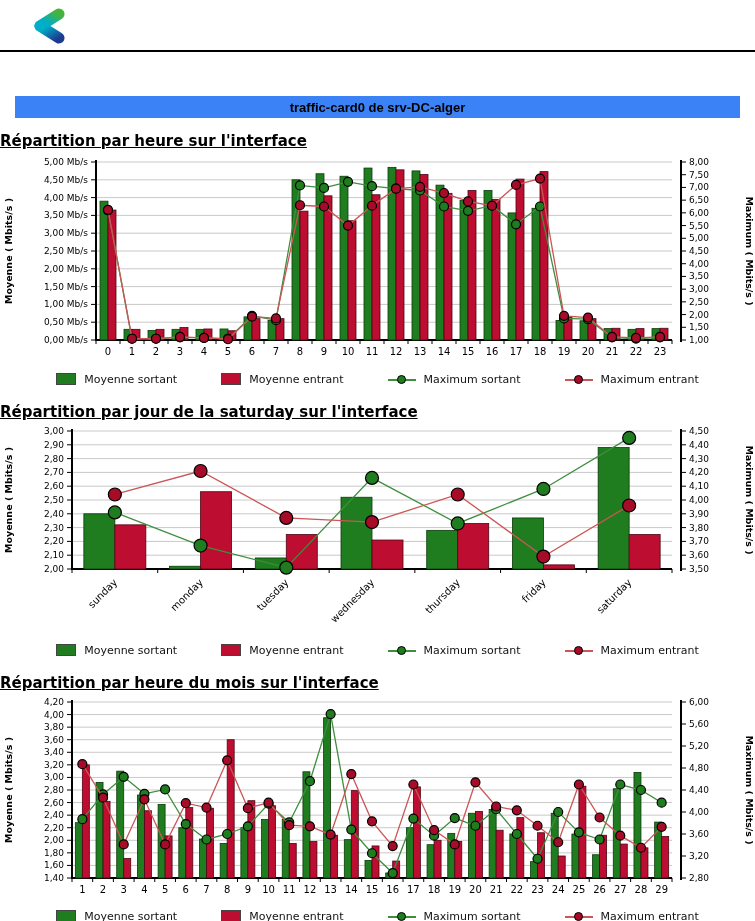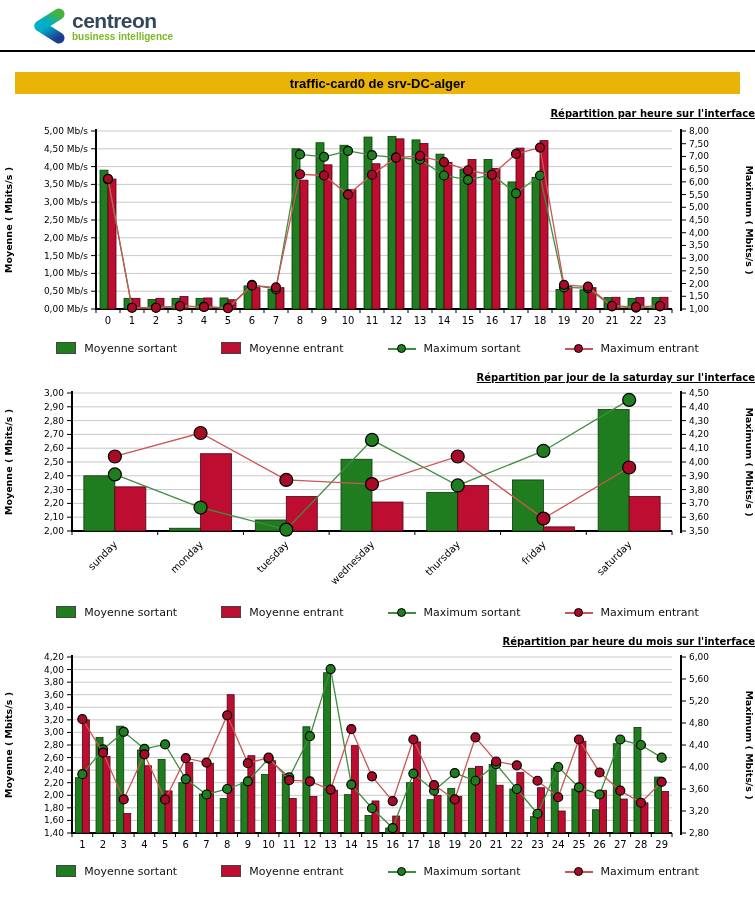--- a/index.html
+++ b/index.html
@@ -4,24 +4,24 @@
 <style>
   html,body{margin:0;padding:0;background:#fff;}
   body{width:755px;height:921px;font-family:"DejaVu Sans",sans-serif;color:#111;overflow:hidden;}
   .header{display:flex;justify-content:space-between;align-items:center;padding:6px 14px 4px 30px;border-bottom:2px solid #000;height:40px;}
   .htitle{font-family:"Liberation Sans",sans-serif;font-size:16px;color:#151515;white-space:nowrap;}
   .htitle b{font-weight:bold;}
   .logo{display:flex;align-items:center;gap:6px;}
   .logotext{display:flex;flex-direction:column;line-height:1;}
   .logoname{font-family:"Liberation Sans",sans-serif;font-weight:bold;font-size:21px;color:#32475a;letter-spacing:-0.5px;}
   .logosub{font-family:"Liberation Sans",sans-serif;font-size:10px;color:#7cb821;font-weight:bold;margin-top:1px;}
-  .reportbar{margin:20px 15px 0 15px;background:#eab308;height:22px;display:flex;align-items:center;justify-content:center;}
+  .reportbar{margin:44px 15px 0 15px;background:#3b82f6;height:22px;display:flex;align-items:center;justify-content:center;}
   .reportbar span{font-family:"Liberation Sans",sans-serif;font-weight:bold;font-size:13px;color:#000;}
   .chart-block{margin-top:14px;}
-  .chart-title{text-align:right;font-weight:bold;font-size:10px;text-decoration:underline;color:#000;margin-bottom:2px;}
+  .chart-title{text-align:left;font-weight:bold;font-size:15px;text-decoration:underline;color:#000;margin-bottom:2px;}
   .legend{display:flex;justify-content:center;align-items:center;gap:44px;height:20px;margin-top:1px;text-align:right;}
   .legend-item{display:flex;align-items:center;gap:8px;}
   .sw{width:20px;height:12px;display:inline-block;border:1px solid #444;box-sizing:border-box;}
   .lm{position:relative;width:28px;height:11px;display:inline-block;}
   .lm .ln{position:absolute;left:0;right:0;top:5px;height:2px;}
   .lm .dt{position:absolute;left:9px;top:1px;width:9px;height:9px;border-radius:50%;border:1px solid #000;box-sizing:border-box;}
   .legend-label{font-size:11px;color:#111;}
   svg text{font-family:"DejaVu Sans",sans-serif;}
 </style>
 </head>
@@ -36,24 +36,20 @@
             <stop offset="0.7" stop-color="#00aec8"></stop>
         </linearGradient>
         <linearGradient id="gBot" x1="0" y1="0" x2="1" y2="1">
           <stop offset="0.2" stop-color="#00aec8"></stop>
             <stop offset="1" stop-color="#1d3a8f"></stop>
         </linearGradient>
       </defs>
       <path d="M29 7 L10 19" stroke="url(#gTop)" stroke-width="11" stroke-linecap="round" fill="none"></path>
       <path d="M10 19 L29 31" stroke="url(#gBot)" stroke-width="11" stroke-linecap="round" fill="none"></path>
     </svg>
-    <div class="logotext">
-      <span class="logoname">centreon</span>
-      <span class="logosub">business intelligence</span>
-    </div>
   </div>
 </div>
 
 <div class="reportbar">
   <span>traffic-card0 de srv-DC-alger</span>
 </div>
 
 <div class="chart-block">
   <div class="chart-title">Répartition par heure sur l'interface</div>
   <div><svg width="755" height="212" viewBox="0 0 755 212">

